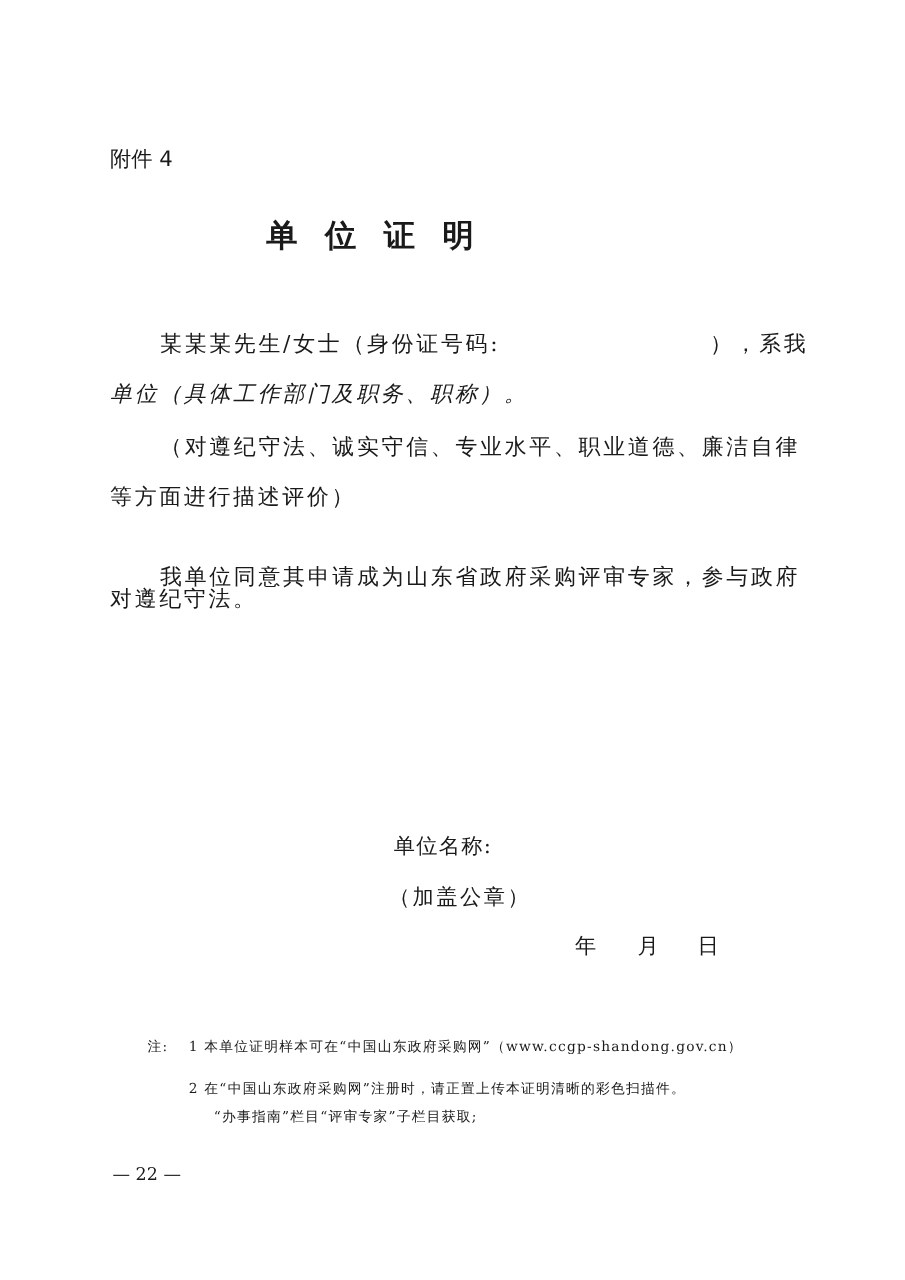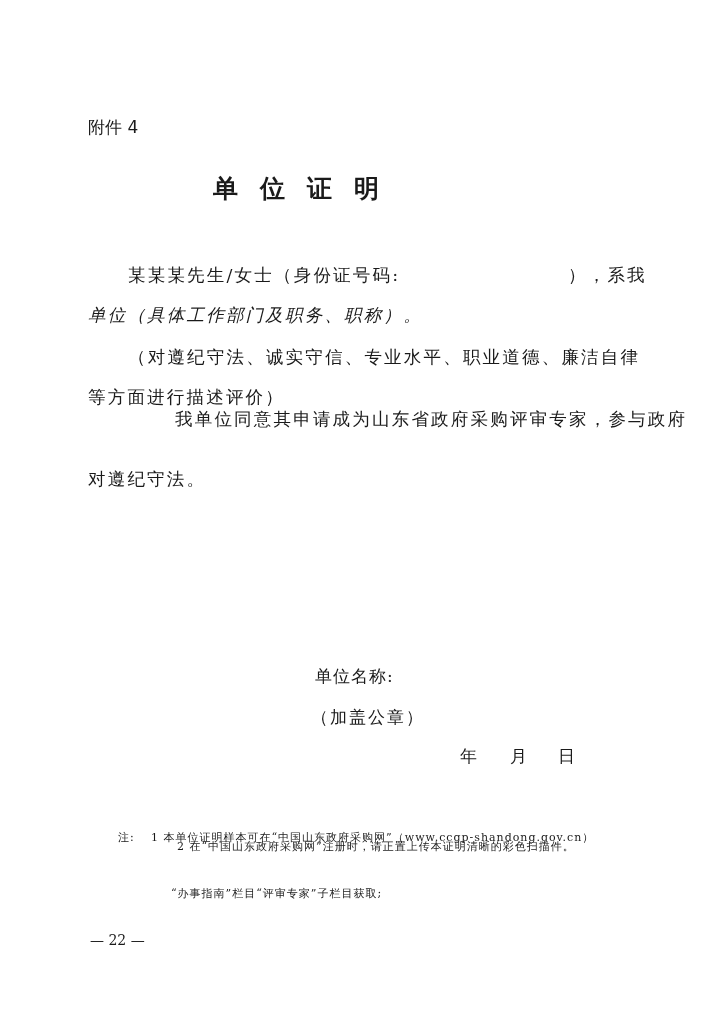--- a/index.html
+++ b/index.html
@@ -9,33 +9,33 @@
   }
   .abs { position: absolute; white-space: nowrap; }
   .attach { left: 88px; top: 116px; font-size: 17px; font-family: "DejaVu Sans", "Liberation Sans", sans-serif; }
   .title { left: 0; width: 576px; text-align: center; top: 172px; font-size: 25px; font-weight: bold; letter-spacing: 22px; padding-left: 38px; box-sizing: border-box; }
   .para { font-size: 17.5px; letter-spacing: 2.2px; text-align: right; }
   .line1 { left: 128px; top: 263px; }
   .line1b { left: 568px; top: 263px; }
   .line2 { left: 88px; top: 303px; font-style: italic; }
   .line3 { left: 128px; top: 345px; }
   .line4 { left: 88px; top: 385px; }
-  .line5 { left: 128px; top: 407px; margin-left: 47px; }
+  .line5 { left: 128px; top: 449px; }
   .line6 { left: 88px; top: 467px; }
   .sig-name { left: 315px; top: 665px; font-size: 17px; letter-spacing: 1px; }
   .sig-seal { left: 311px; top: 706px; font-size: 17px; letter-spacing: 2px; text-align: right; }
   .date { top: 745px; font-size: 17px; }
   .d-year { left: 460px; }
   .d-month { left: 510px; }
   .d-day { left: 558px; }
   .note { font-size: 11px; letter-spacing: 1px; }
   .note-label { left: 118px; top: 830px; }
   .n1 { left: 151px; top: 830px; }
   .n1b { left: 171px; top: 846px; margin-top: 40px; }
-  .n2 { left: 151px; top: 839px; margin-left: 26px; }
+  .n2 { left: 151px; top: 863px; }
   .pagenum { left: 90px; top: 932px; font-size: 14px; }
 </style>
 </head>
 <body>
 
 <div class="abs attach">附件 4</div>
 <div class="abs title">单位证明</div>
 
 <div class="abs para line1">某某某先生/女士（身份证号码:</div>
 <div class="abs para line1b">），系我</div>

